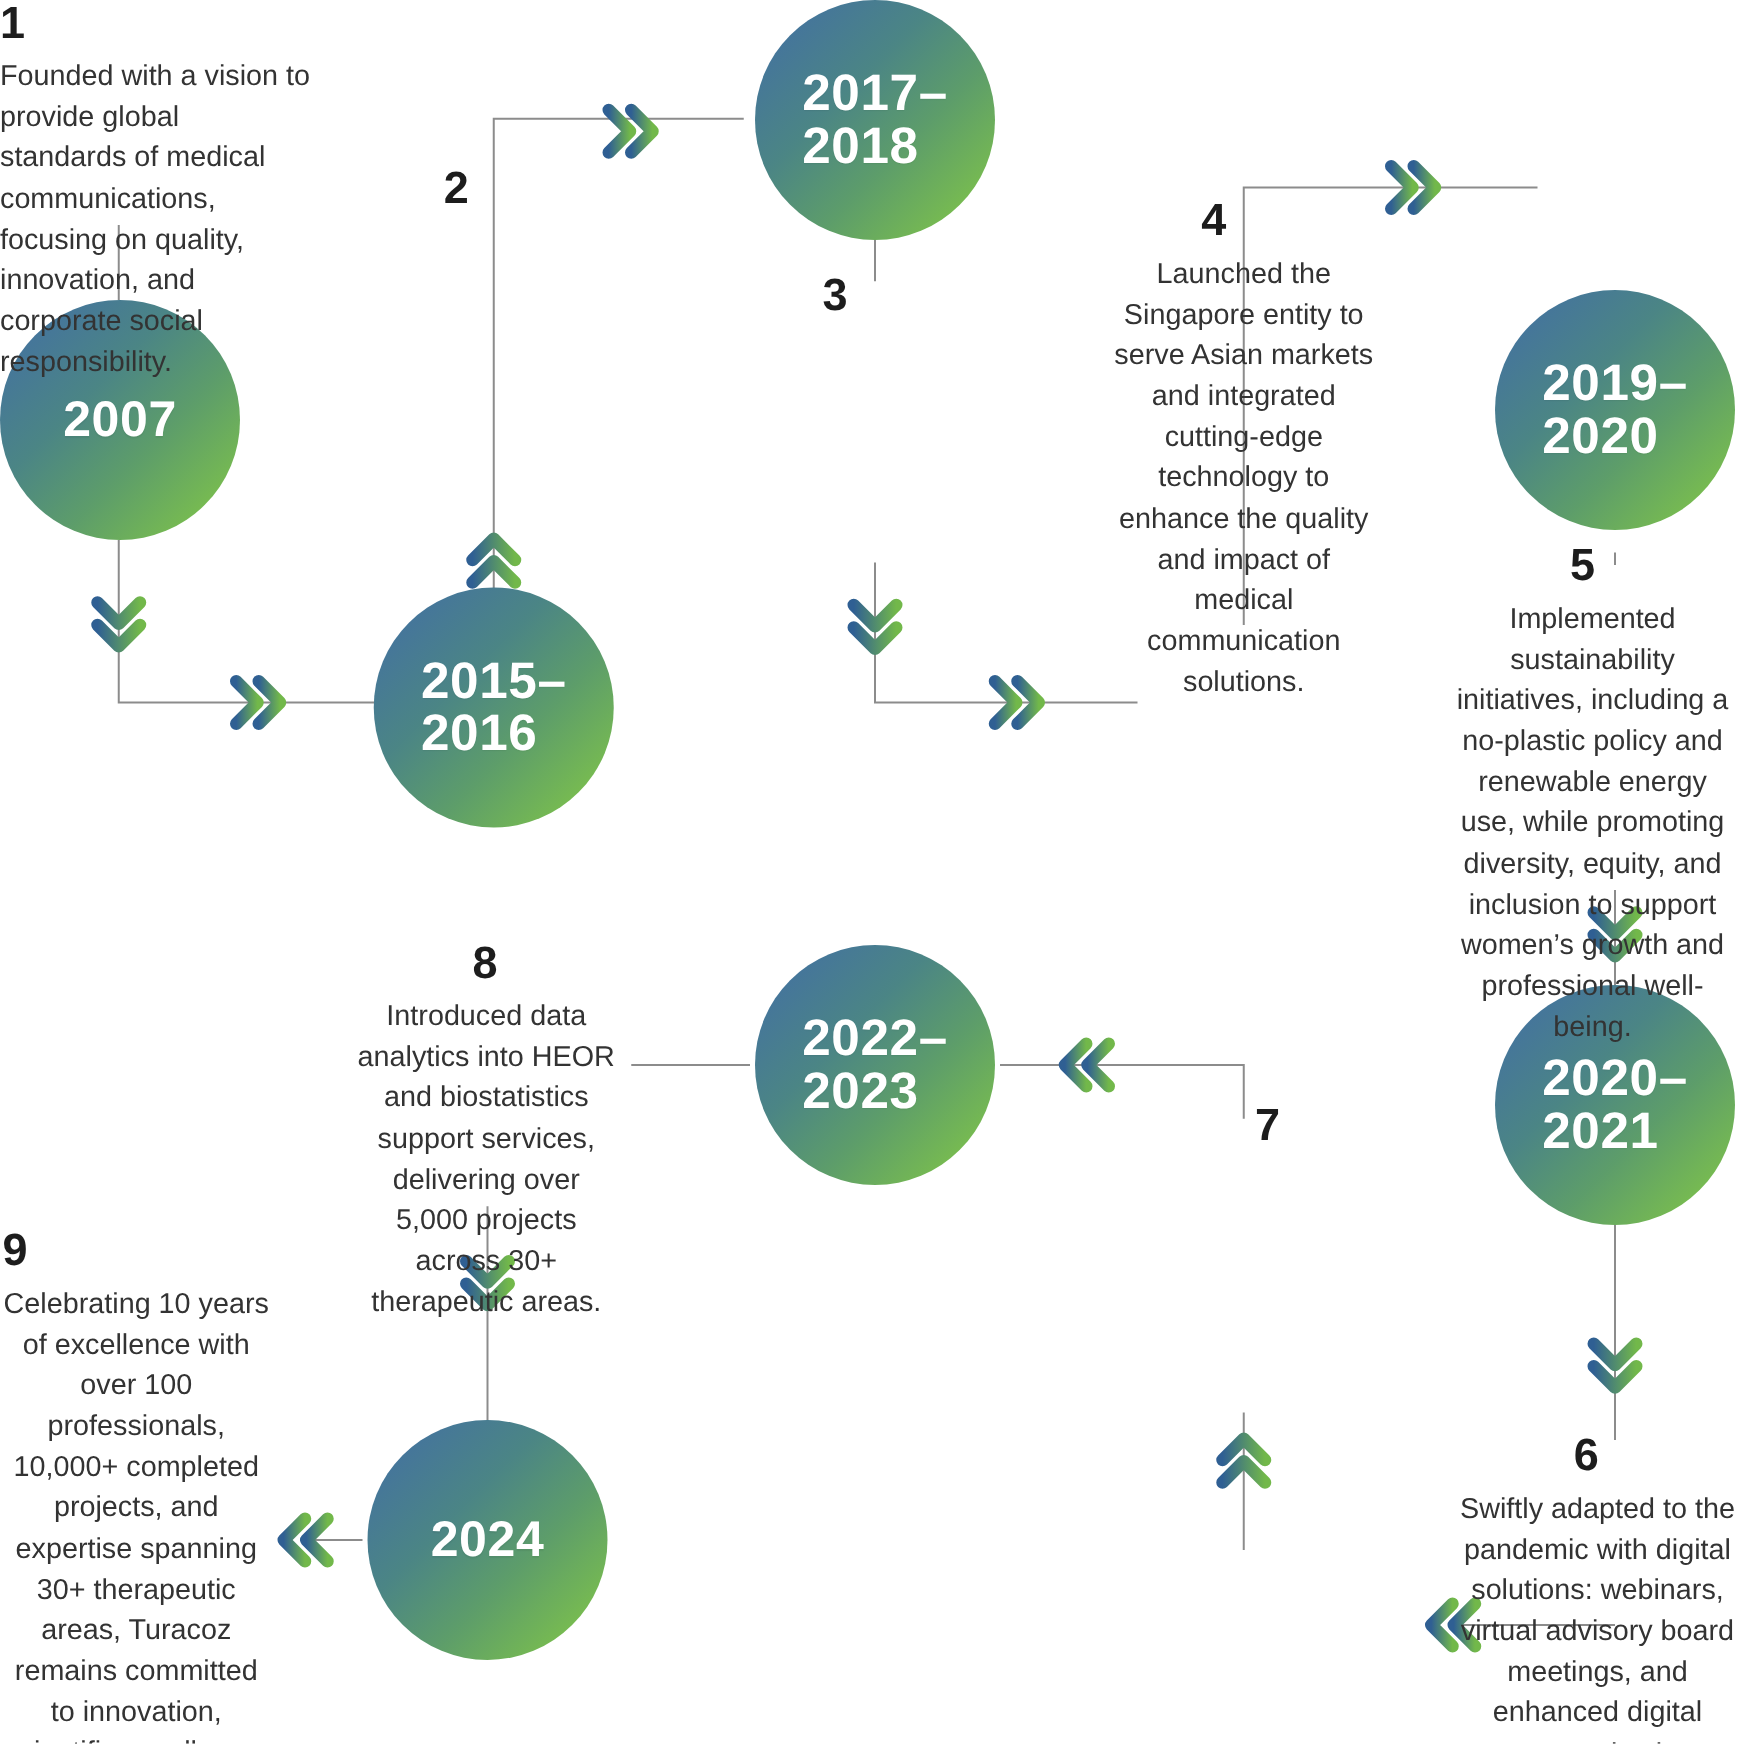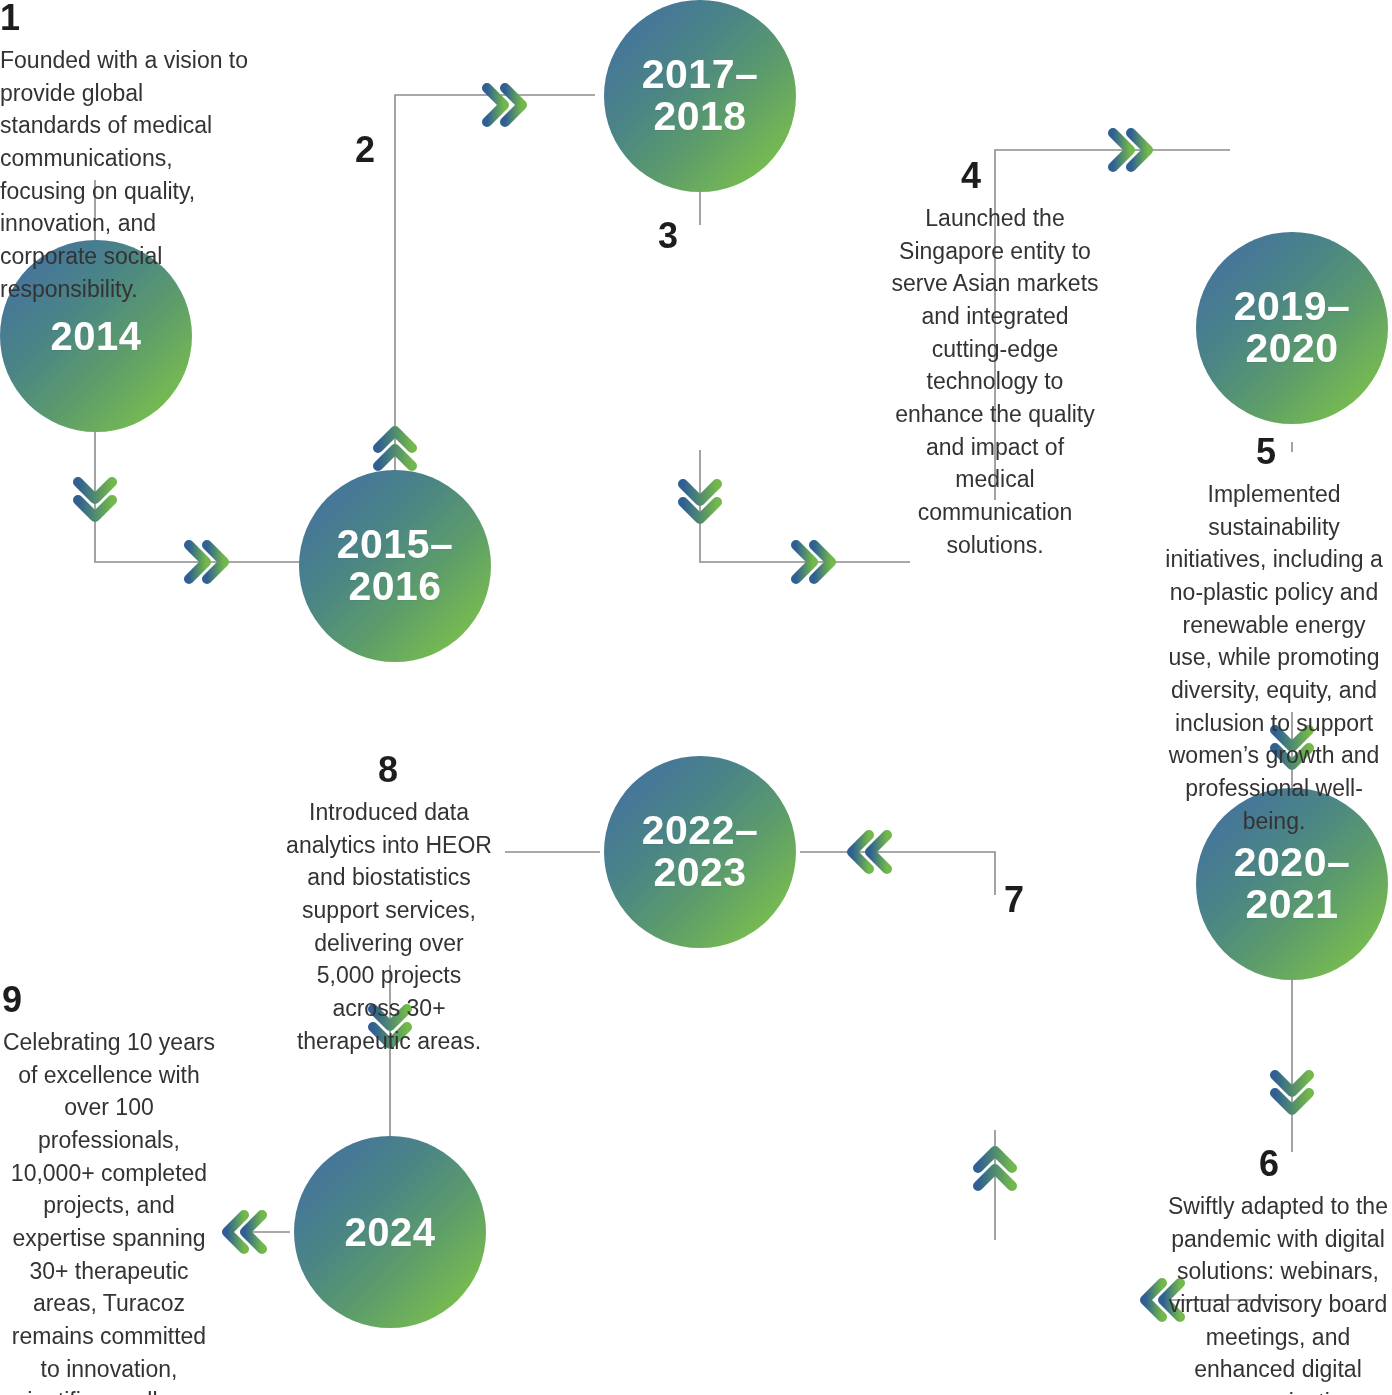--- a/index.html
+++ b/index.html
@@ -27,21 +27,21 @@
   }
 
   
   .node {
     position: absolute;
     border-radius: 50%;
     background: linear-gradient(135deg, #3f6ca4 0%, #44739e 10%, #4b8585 38%, #5d9d6a 62%, #79bd4f 88%, #86c84a 100%);
     display: flex;
     align-items: center;
     justify-content: center;
-    text-align: center;
+    text-align: left;
     color: #ffffff;
     font-weight: 800;
     letter-spacing: 0.5px;
     line-height: 1.02;
   }
   .node-label {
     display: block;
     white-space: pre-line;
     font-size: 40px;
     font-weight: 800;
@@ -188,21 +188,21 @@
         <path d="M1162,1283 L1145,1300 L1162,1317"></path>
       </g>
       <g>
         <path d="M262,1215 L245,1232 L262,1249"></path>
         <path d="M244,1215 L227,1232 L244,1249"></path>
       </g>
     </g>
   </svg>
 
   <div class="node" style="left:0px; top:240px; width:192px; height:192px;">
-    <span class="node-label">2014</span>
+    <span class="node-label">2007</span>
   </div>
 
   <div class="node small" style="left:299px; top:470px; width:192px; height:192px;">
     <span class="node-label">2015–
 2016</span>
   </div>
 
   <div class="node small" style="left:604px; top:0px; width:192px; height:192px;">
     <span class="node-label">2017–
 2018</span>

